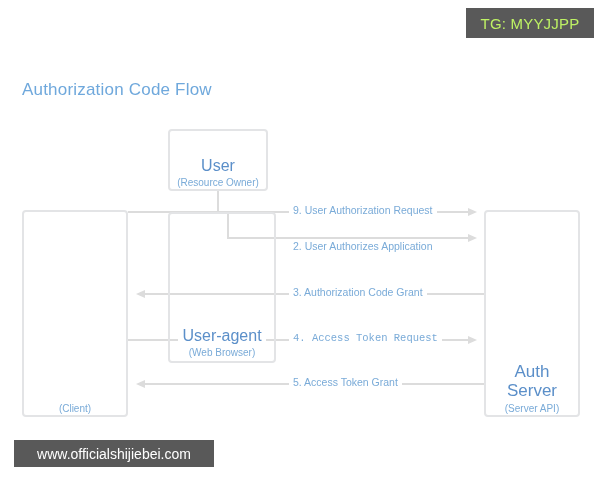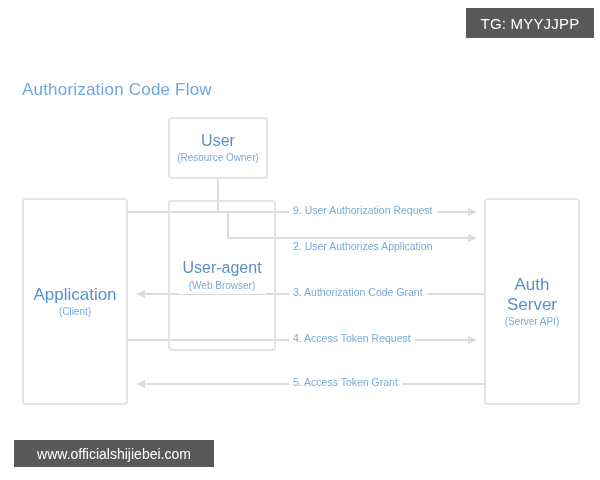--- a/index.html
+++ b/index.html
@@ -20,21 +20,21 @@
   }
 
   
   .tag-badge {
     position: absolute;
     left: 466px;
     top: 8px;
     width: 128px;
     height: 30px;
     background: #595959;
-    color: #ffffff;
+    color: #bef264;
     font-size: 15px;
     letter-spacing: 0.2px;
     display: flex;
     align-items: center;
     justify-content: center;
     white-space: nowrap;
   }
 
   
   .watermark {
@@ -66,23 +66,24 @@
   
   .node-box {
     position: absolute;
     box-sizing: border-box;
     border: 2px solid #e3e4e6;
     border-radius: 4px;
     background: #ffffff;
     display: flex;
     flex-direction: column;
     align-items: center;
-    justify-content: center;
+    justify-content: flex-end;
     text-align: center;
     z-index: 5;
+    margin-top: 12px;
   }
   .node-title {
     color: #5b8fc9;
     line-height: 1.15;
     white-space: nowrap;
   }
   .node-sub {
     color: #7aabd8;
     line-height: 1.2;
     white-space: nowrap;
@@ -138,21 +139,21 @@
     color: #7aabd8;
     background: #ffffff;
     padding: 0 4px;
     white-space: nowrap;
     z-index: 6;
     line-height: 13px;
   }
   #step-1 { left: 289px; top: 204px; }
   #step-2 { left: 289px; top: 240px; }
   #step-3 { left: 289px; top: 286px; }
-  #step-4 { left: 289px; top: 332px; }
+  #step-4 { left: 289px; top: 332px; font-family: Liberation Mono, monospace; }
   #step-5 { left: 289px; top: 376px; }
 </style>
 </head>
 <body>
 
 <div id="page">
 
   <div class="tag-badge">TG: MYYJJPP</div>
 
   <div class="diagram-title">Authorization Code Flow</div>
@@ -191,21 +192,20 @@
   </div>
 
   <div class="node-box" id="node-useragent">
     <div class="ua-labels">
       <div class="node-title">User-agent</div>
       <div class="node-sub">(Web Browser)</div>
     </div>
   </div>
 
   <div class="node-box" id="node-application">
-    <div class="node-title">Application</div>
     <div class="node-sub">(Client)</div>
   </div>
 
   <div class="node-box" id="node-authserver">
     <div class="node-title">Auth</div>
     <div class="node-title">Server</div>
     <div class="node-sub">(Server API)</div>
   </div>
 
   <div class="step-label" id="step-1">9. User Authorization Request</div>

